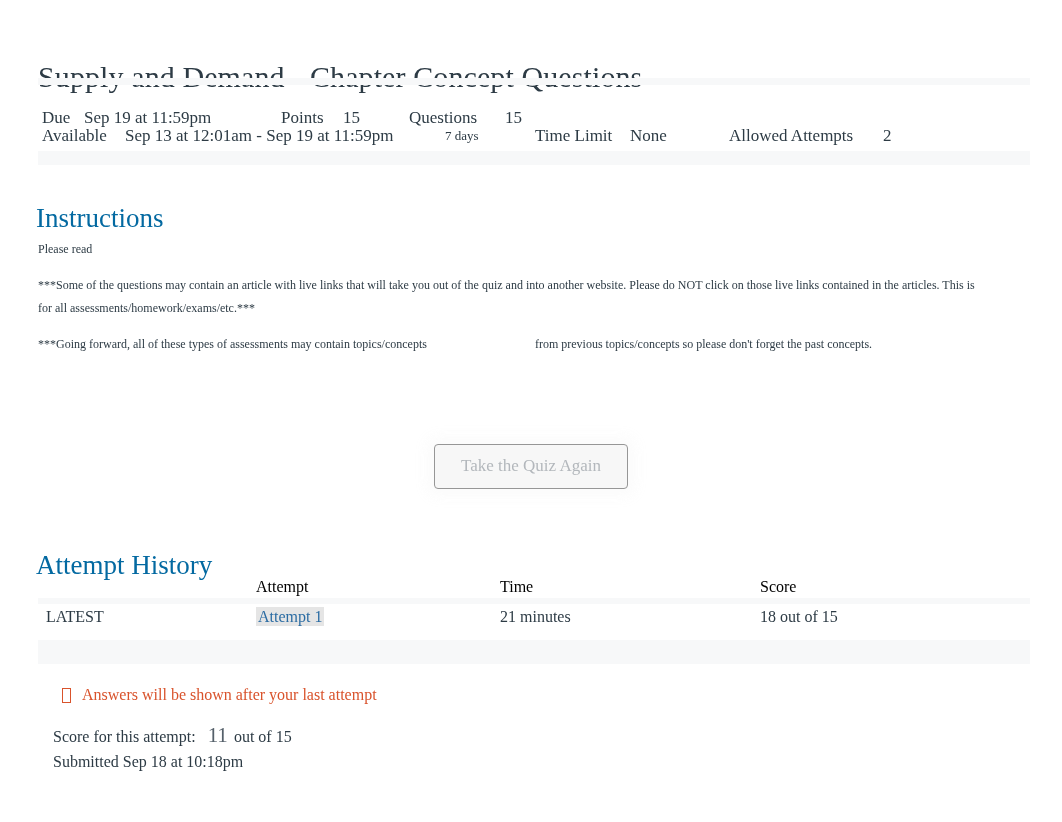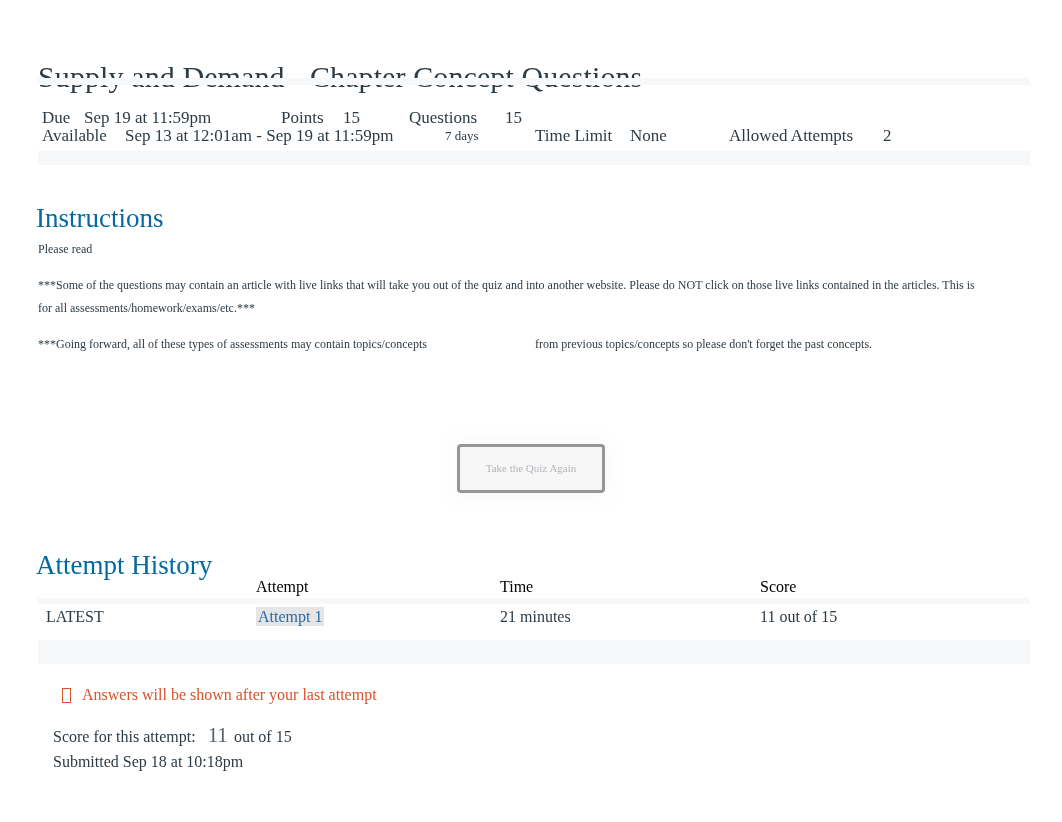--- a/index.html
+++ b/index.html
@@ -127,25 +127,25 @@
     position: absolute;
     left: 0;
     top: 444px;
     width: 1062px;
     text-align: center;
   }
   .take-quiz-btn {
     display: inline-block;
     padding: 11px 26px 12px 26px;
     background: #f5f5f5;
-    border: 3px solid #737373;
+    border: 1px solid #737373;
     border-radius: 4px;
     color: #9aa0a6;
     font-family: "Liberation Serif", "DejaVu Serif", serif;
-    font-size: 11px;
+    font-size: 17px;
     line-height: 20px;
     cursor: pointer;
     box-shadow: 0 0 14px 8px rgba(250,250,250,0.95);
     opacity: 0.75;
     filter: blur(0.4px);
   }
 
   
   .attempt-heading { top: 528px; }
 
@@ -293,21 +293,21 @@
       <span class="hist-cell h col-kept"></span>
       <span class="hist-cell h col-attempt">Attempt</span>
       <span class="hist-cell h col-time">Time</span>
       <span class="hist-cell h col-score">Score</span>
     </div>
 
     <div class="hist-row body">
       <span class="hist-cell col-kept">LATEST</span>
       <span class="hist-cell col-attempt"><a class="attempt-link" href="#">Attempt 1</a></span>
       <span class="hist-cell col-time">21 minutes</span>
-      <span class="hist-cell col-score">11 out of 15</span>
+      <span class="hist-cell col-score">18 out of 15</span>
     </div>
   </div>
 
   <div class="warn-row">
     <span class="warn-icon"></span>
     <span class="warn-text">Answers will be shown after your last attempt</span>
   </div>
 
   <div class="score-block">
     <span class="score-line"><span class="score-label">Score for this attempt:</span><span class="score-value">11</span><span class="score-outof">out of 15</span></span>

